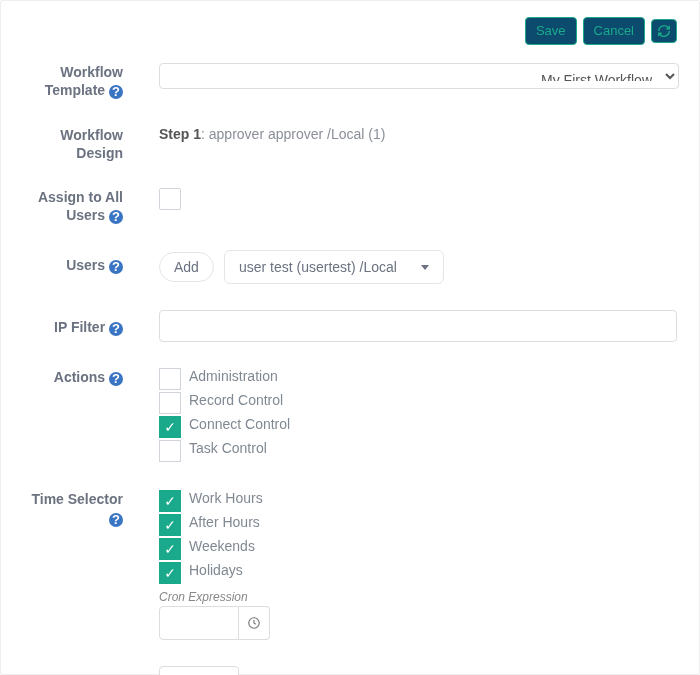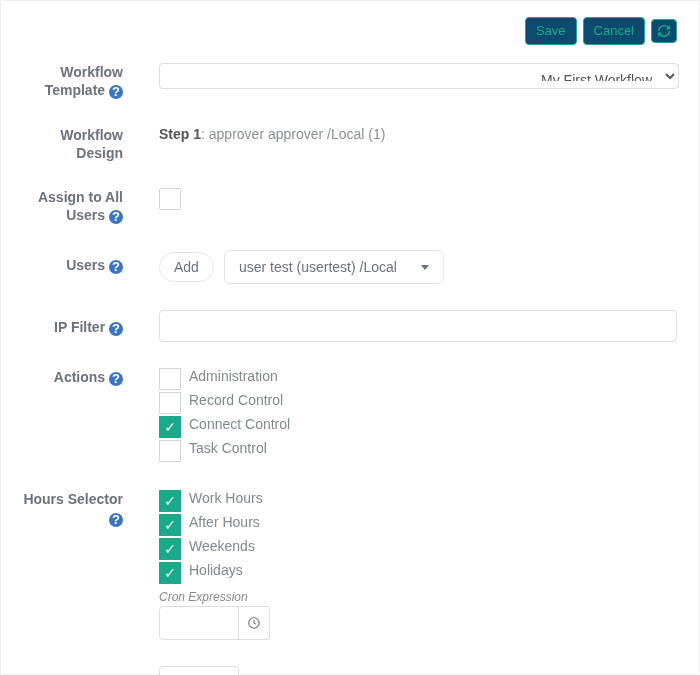--- a/index.html
+++ b/index.html
@@ -297,21 +297,21 @@
         </div>
         <div class="check-row">
           <span class="uchk"></span>
           <span>Task Control</span>
         </div>
       </div>
   </div>
 
   <div class="form-row">
     <div class="label-col">
-      <span>Hours Selector</span>
+      <span>Time Selector</span>
       <span class="help-icon">?</span>
     </div>
     <div class="field-col">
       <div id="times-list">
           <div class="check-row">
             <span class="uchk checked">
               <span class="check-mark">✓</span>
             </span>
             <span>Work Hours</span>
           </div>

